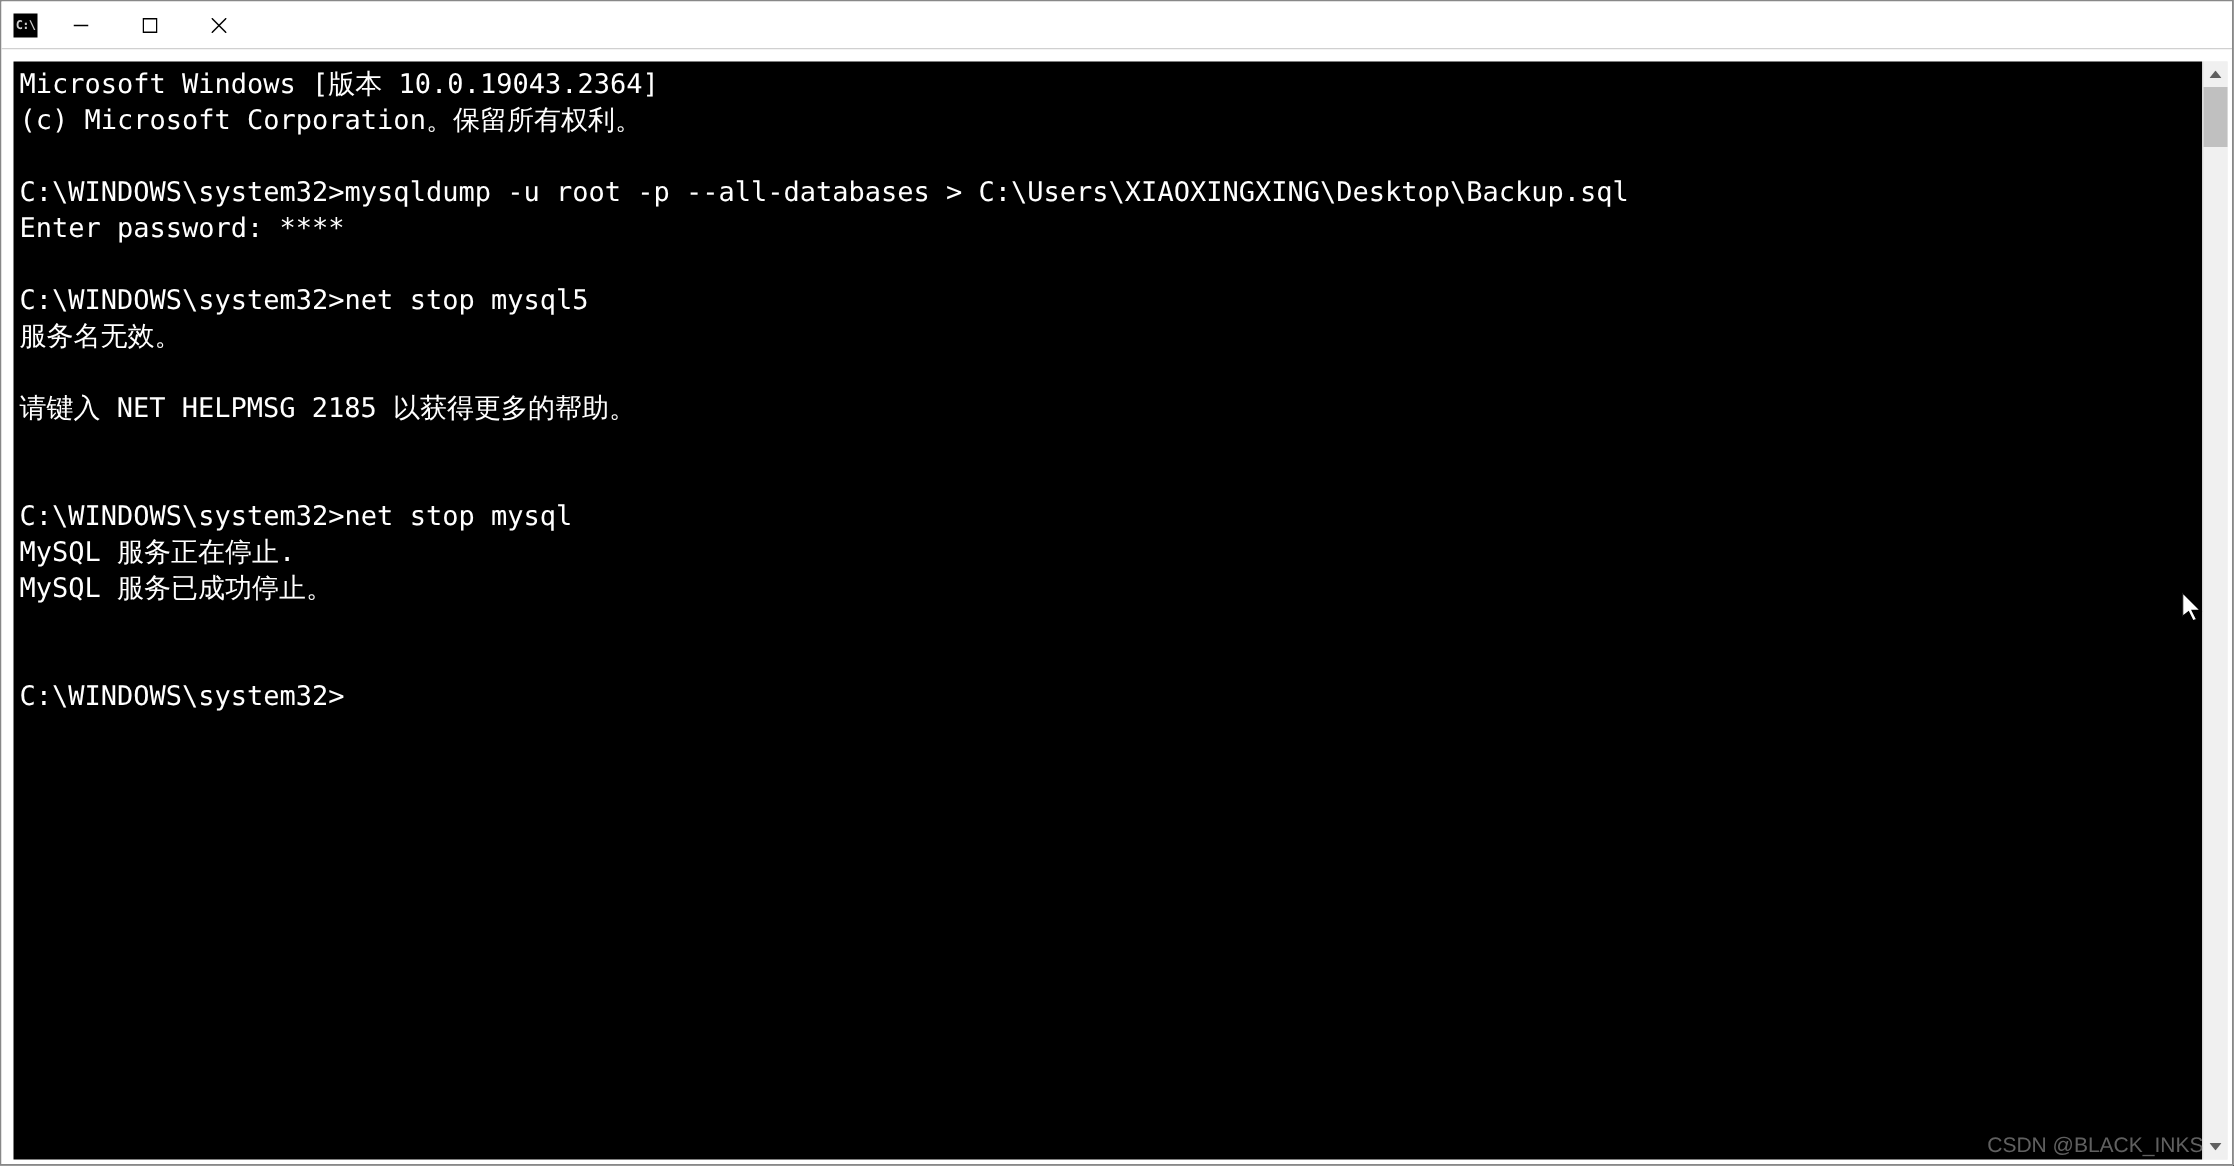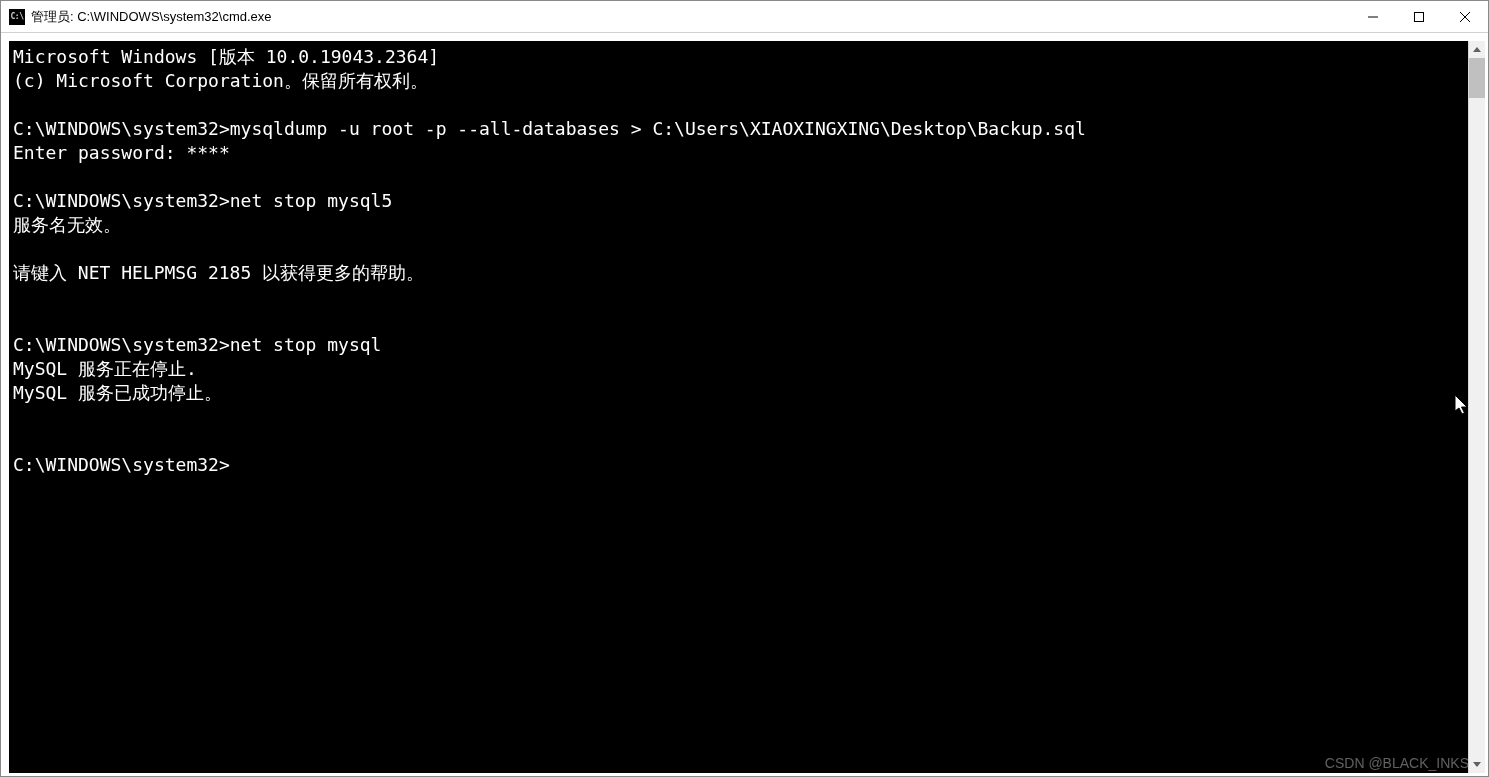--- a/index.html
+++ b/index.html
@@ -137,21 +137,20 @@
       width: 16px;
       height: 22px;
     }
   </style>
 </head>
 <body>
 
 <div class="window">
   <div class="titlebar">
     <div class="titlebar-icon">C:\</div>
-    <div class="titlebar-text">管理员: C:\WINDOWS\system32\cmd.exe</div>
     <div class="window-controls">
       <div class="win-control">
         <svg viewBox="0 0 10 10">
             <line x1="0" y1="5" x2="10" y2="5"></line>
           </svg>
       </div>
       <div class="win-control">
         <svg viewBox="0 0 10 10">
             <rect x="0.5" y="0.5" width="9" height="9"></rect>
           </svg>

